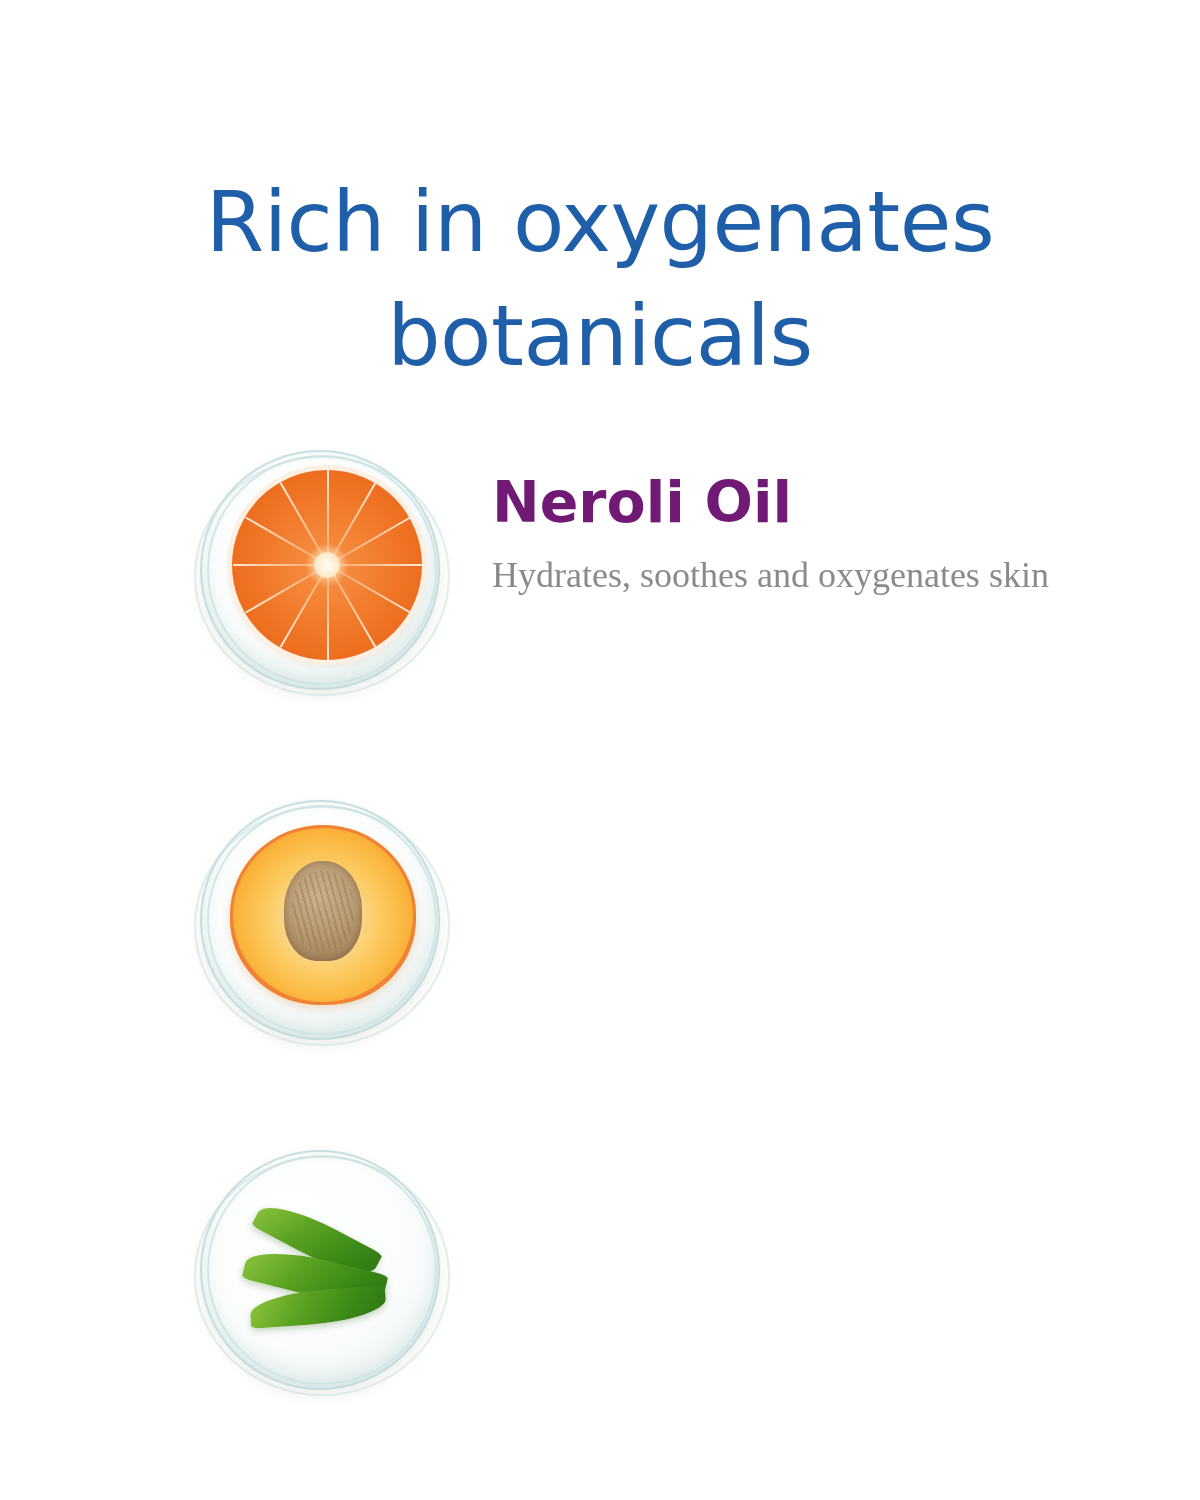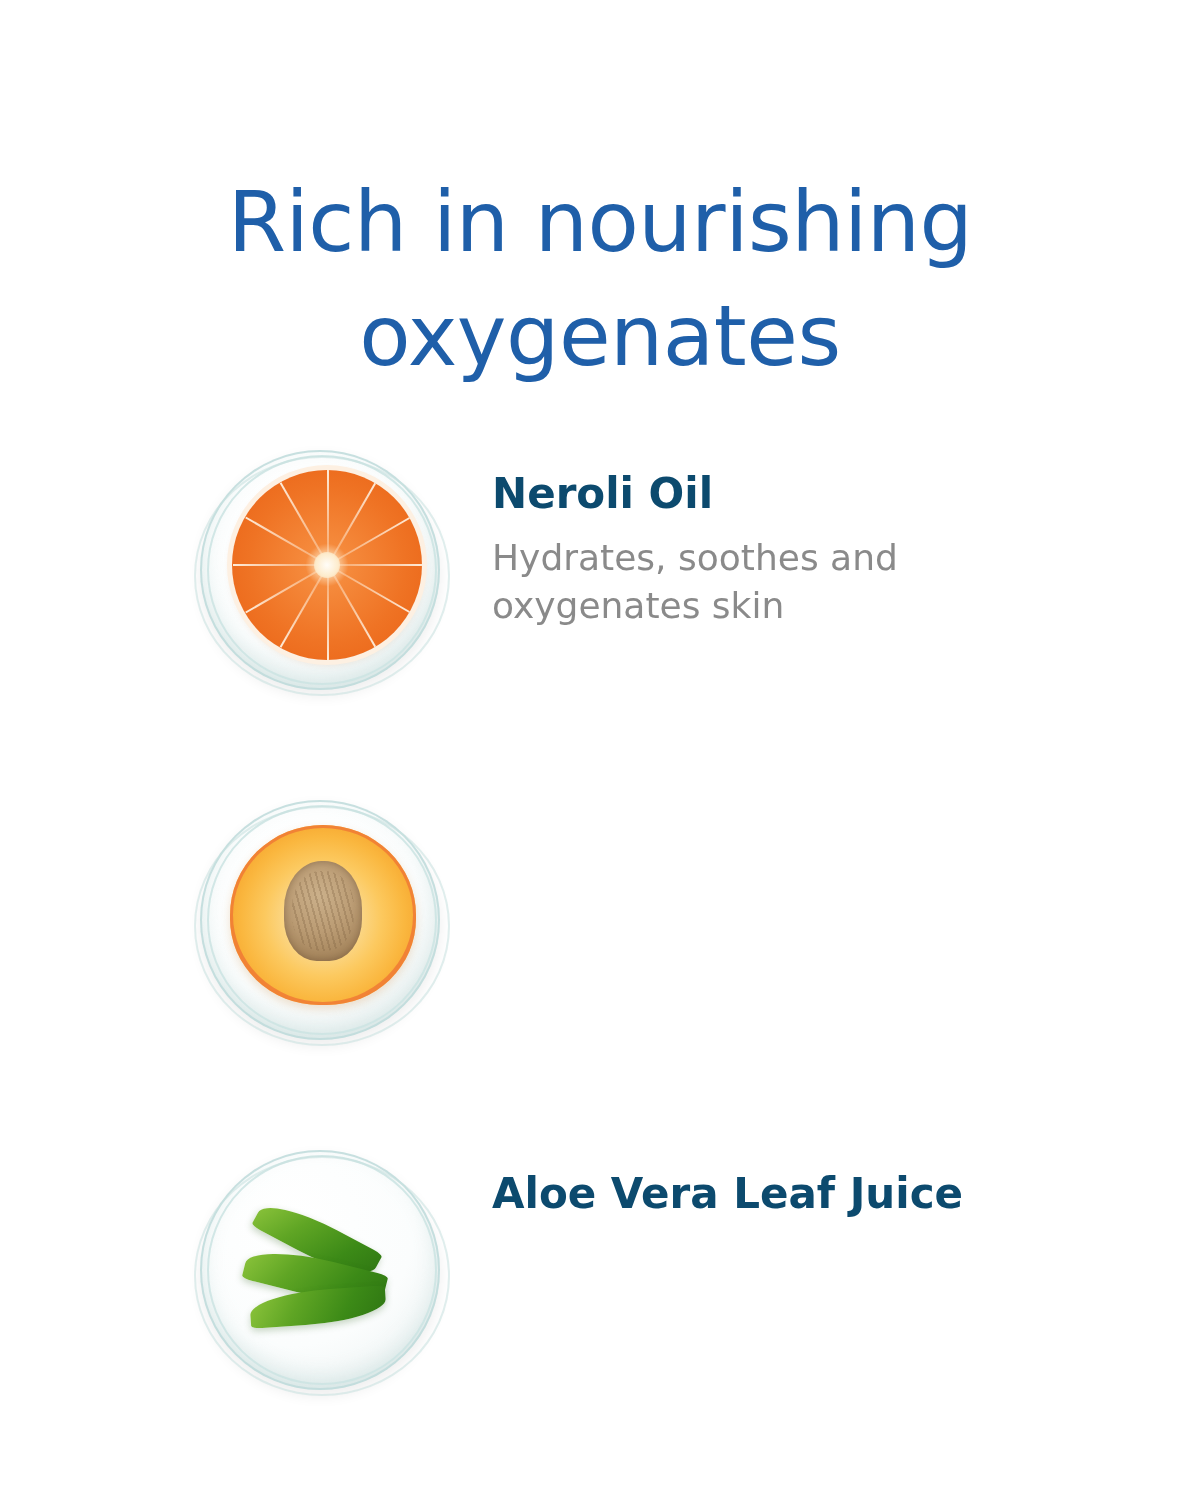--- a/index.html
+++ b/index.html
@@ -186,40 +186,41 @@
   .leaf.l3 { left: 50px; top: 140px; width: 136px; height: 34px; transform: rotate(-4deg); }
 
   
   .txt {
     position: absolute;
     left: 492px;
     top: 30px;
     width: 560px;
   }
   .ing-name {
-    color: #0c4a6e;
-    font-size: 42px;
+    color: #701a75;
+    font-size: 57px;
     font-weight: bold;
     line-height: 1.15;
     margin: 0 0 16px 0;
   }
   .ing-desc {
     color: #8a8a8a;
     font-size: 36px;
     font-weight: 400;
     line-height: 1.32;
     margin: 0;
+    font-family: Liberation Serif, serif;
   }
 </style>
 </head>
 <body>
 
 <div class="page">
 
-  <h1 class="headline">Rich in nourishing oxygenates</h1>
+  <h1 class="headline">Rich in oxygenates botanicals</h1>
 
   <div class="rows">
 
     <div class="row">
       <div class="dish-wrap">
         <div class="dish"></div>
         <div class="dish-rim"></div>
         <div class="specimen">
           <div class="orange">
             <div class="seg" style="transform:rotate(0deg)"></div>
@@ -263,18 +264,17 @@
       <div class="dish-wrap">
         <div class="dish"></div>
         <div class="dish-rim"></div>
         <div class="specimen aloe">
           <div class="leaf l1"></div>
           <div class="leaf l2"></div>
           <div class="leaf l3"></div>
         </div>
       </div>
       <div class="txt">
-        <p class="ing-name">Aloe Vera Leaf Juice</p>
       </div>
     </div>
 
   </div>
 </div>
 
 </body></html>

